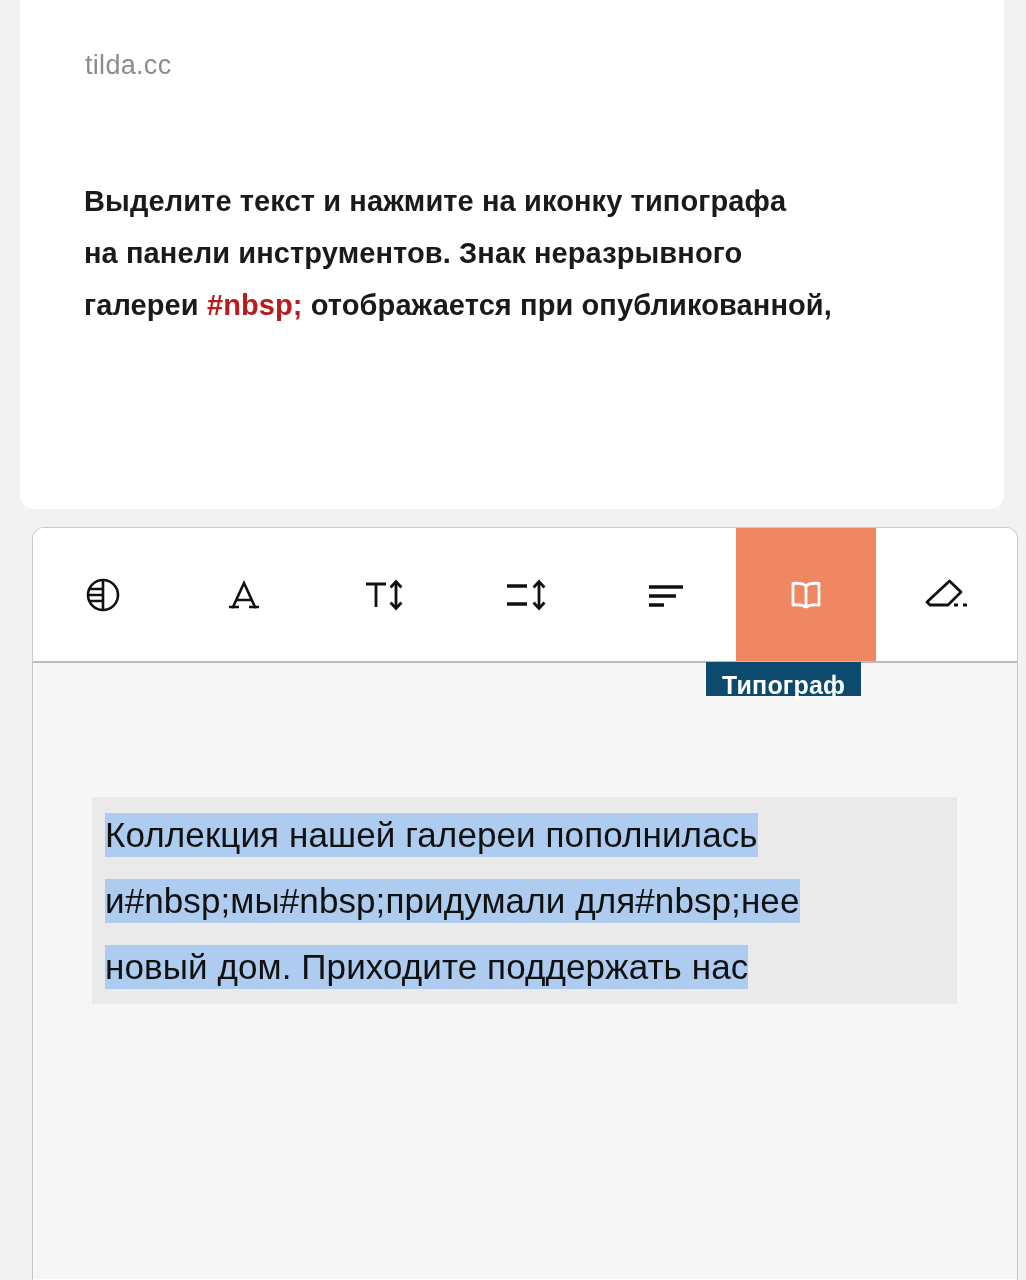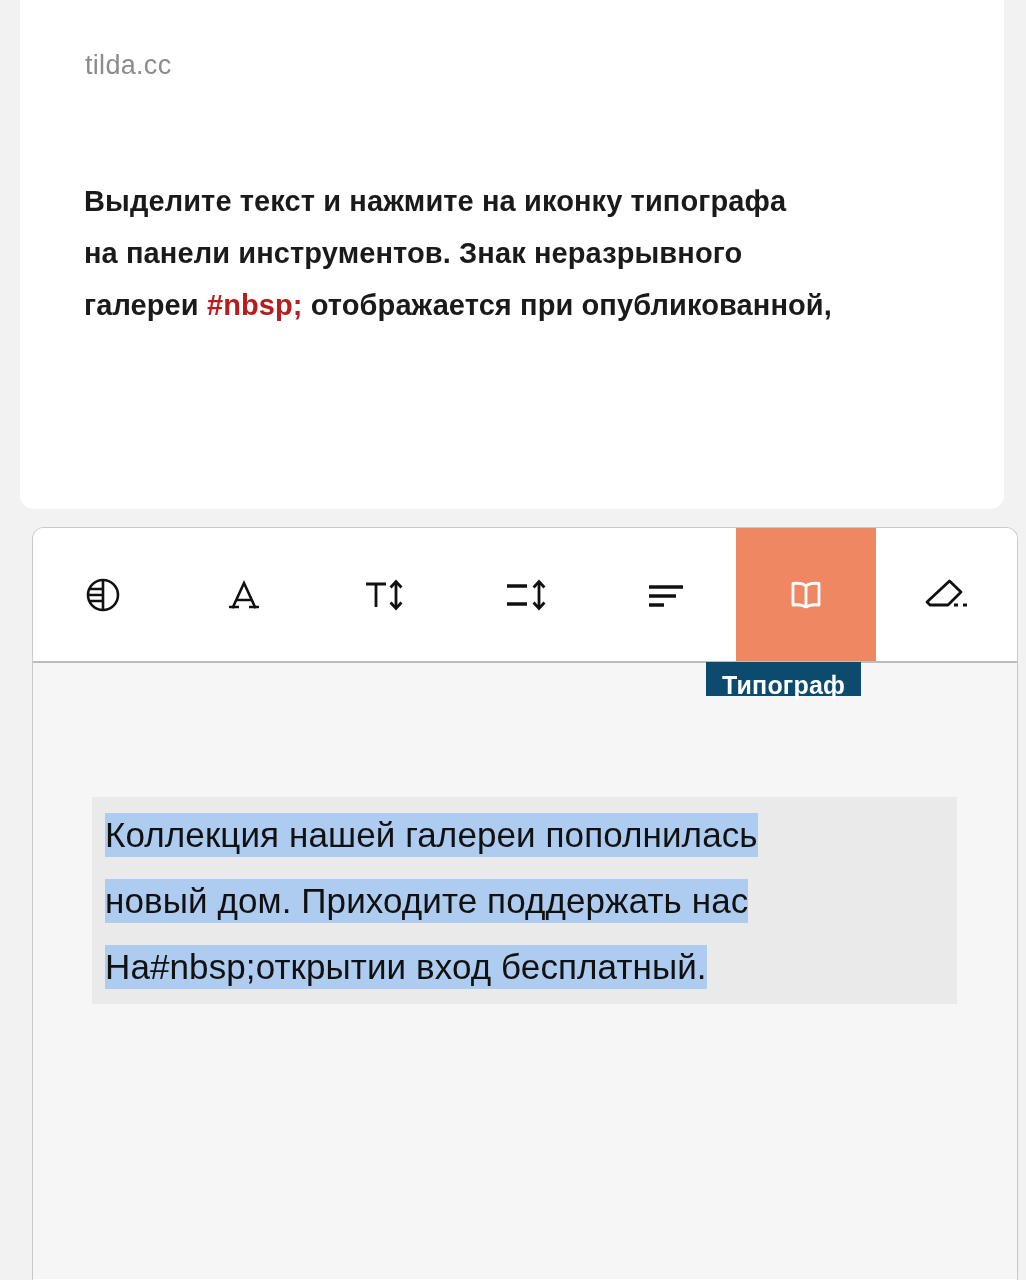--- a/index.html
+++ b/index.html
@@ -254,22 +254,22 @@
           </svg>
         </span>
       </div>
 
     </div>
 
     <div class="editor-body">
 
       <div class="text-block">
         <div class="text-line"><span class="sel">Коллекция нашей галереи пополнилась</span></div>
+        <div class="text-line"><span class="sel">и#nbsp;мы#nbsp;придумали для#nbsp;нее</span></div>
         <div class="text-line"><span class="sel">новый дом. Приходите поддержать нас</span></div>
-        <div class="text-line"><span class="sel">На#nbsp;открытии вход бесплатный.</span></div>
       </div>
 
     </div>
 
   </div>
 
   <div class="tooltip">Типограф</div>
 
 </div>
 

